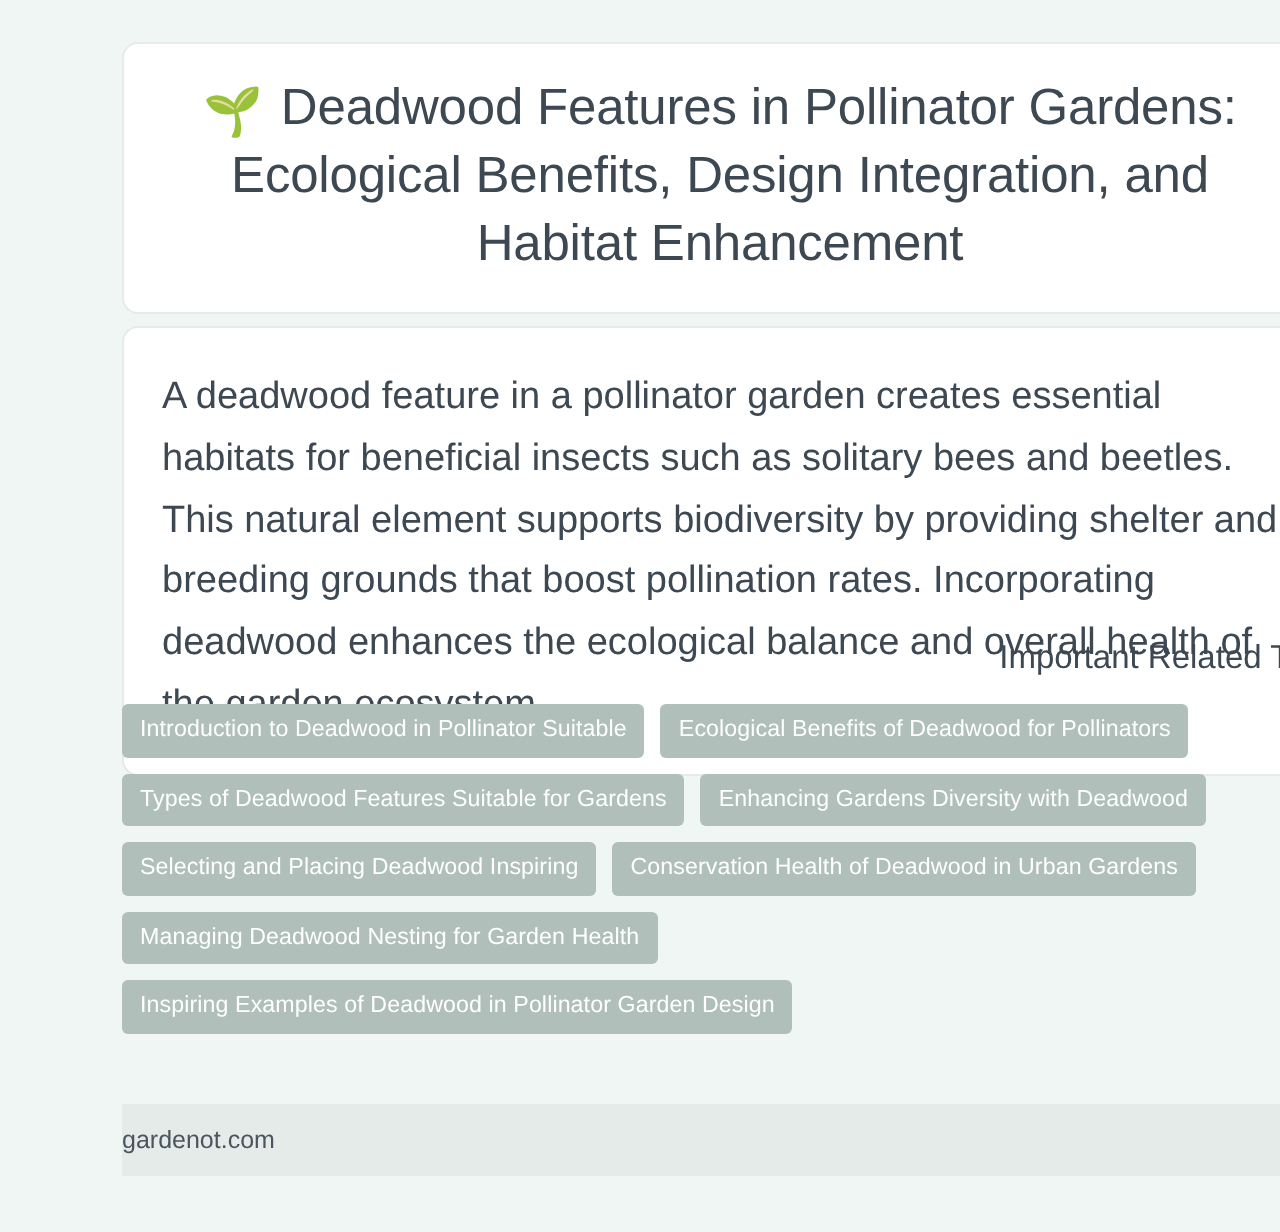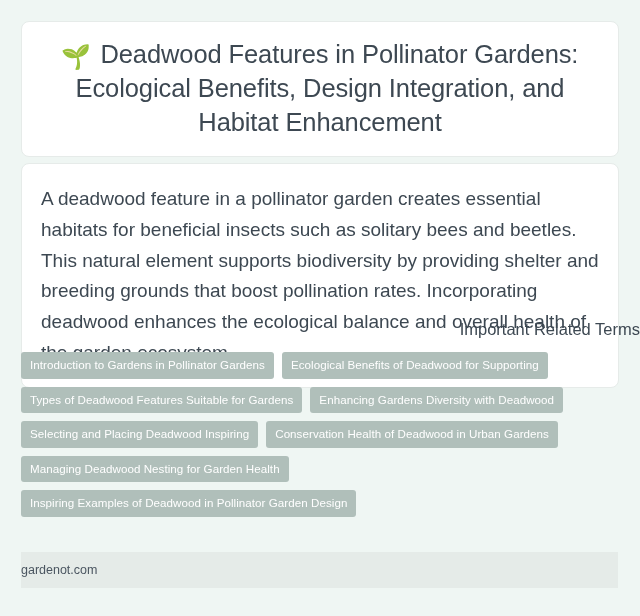--- a/index.html
+++ b/index.html
@@ -14,20 +14,21 @@
     -webkit-font-smoothing: antialiased;
     overflow: hidden;
   }
 
   #page {
     width: 508px;
     height: 616px;
     position: relative;
     box-sizing: border-box;
     padding: 18px;
+    margin-left: 40px;
   }
 
   .card {
     background: #ffffff;
     border: 1px solid #e6ebe9;
     border-radius: 8px;
     box-sizing: border-box;
   }
 
   
@@ -143,22 +144,22 @@
     <div class="title-text"><span class="seedling-icon">🌱</span><span>Deadwood Features in Pollinator Gardens: Ecological Benefits, Design Integration, and Habitat Enhancement</span></div>
   </div>
 
   <div class="card desc-card">
     <p class="desc-text">A deadwood feature in a pollinator garden creates essential habitats for beneficial insects such as solitary bees and beetles. This natural element supports biodiversity by providing shelter and breeding grounds that boost pollination rates. Incorporating deadwood enhances the ecological balance and overall health of the garden ecosystem.</p>
   </div>
 
   <div class="terms-heading">Important Related Terms</div>
 
   <div class="tag-area">
-    <span class="tag">Introduction to Gardens in Pollinator Gardens</span>
-    <span class="tag">Ecological Benefits of Deadwood for Supporting</span>
+    <span class="tag">Introduction to Deadwood in Pollinator Suitable</span>
+    <span class="tag">Ecological Benefits of Deadwood for Pollinators</span>
     <span class="tag">Types of Deadwood Features Suitable for Gardens</span>
     <span class="tag">Enhancing Gardens Diversity with Deadwood</span>
     <span class="tag">Selecting and Placing Deadwood Inspiring</span>
     <span class="tag">Conservation Health of Deadwood in Urban Gardens</span>
     <span class="tag">Managing Deadwood Nesting for Garden Health</span>
     <span class="tag">Inspiring Examples of Deadwood in Pollinator Garden Design</span>
   </div>
 
   <div class="footer-bar">
     <span class="footer-text">gardenot.com</span>

